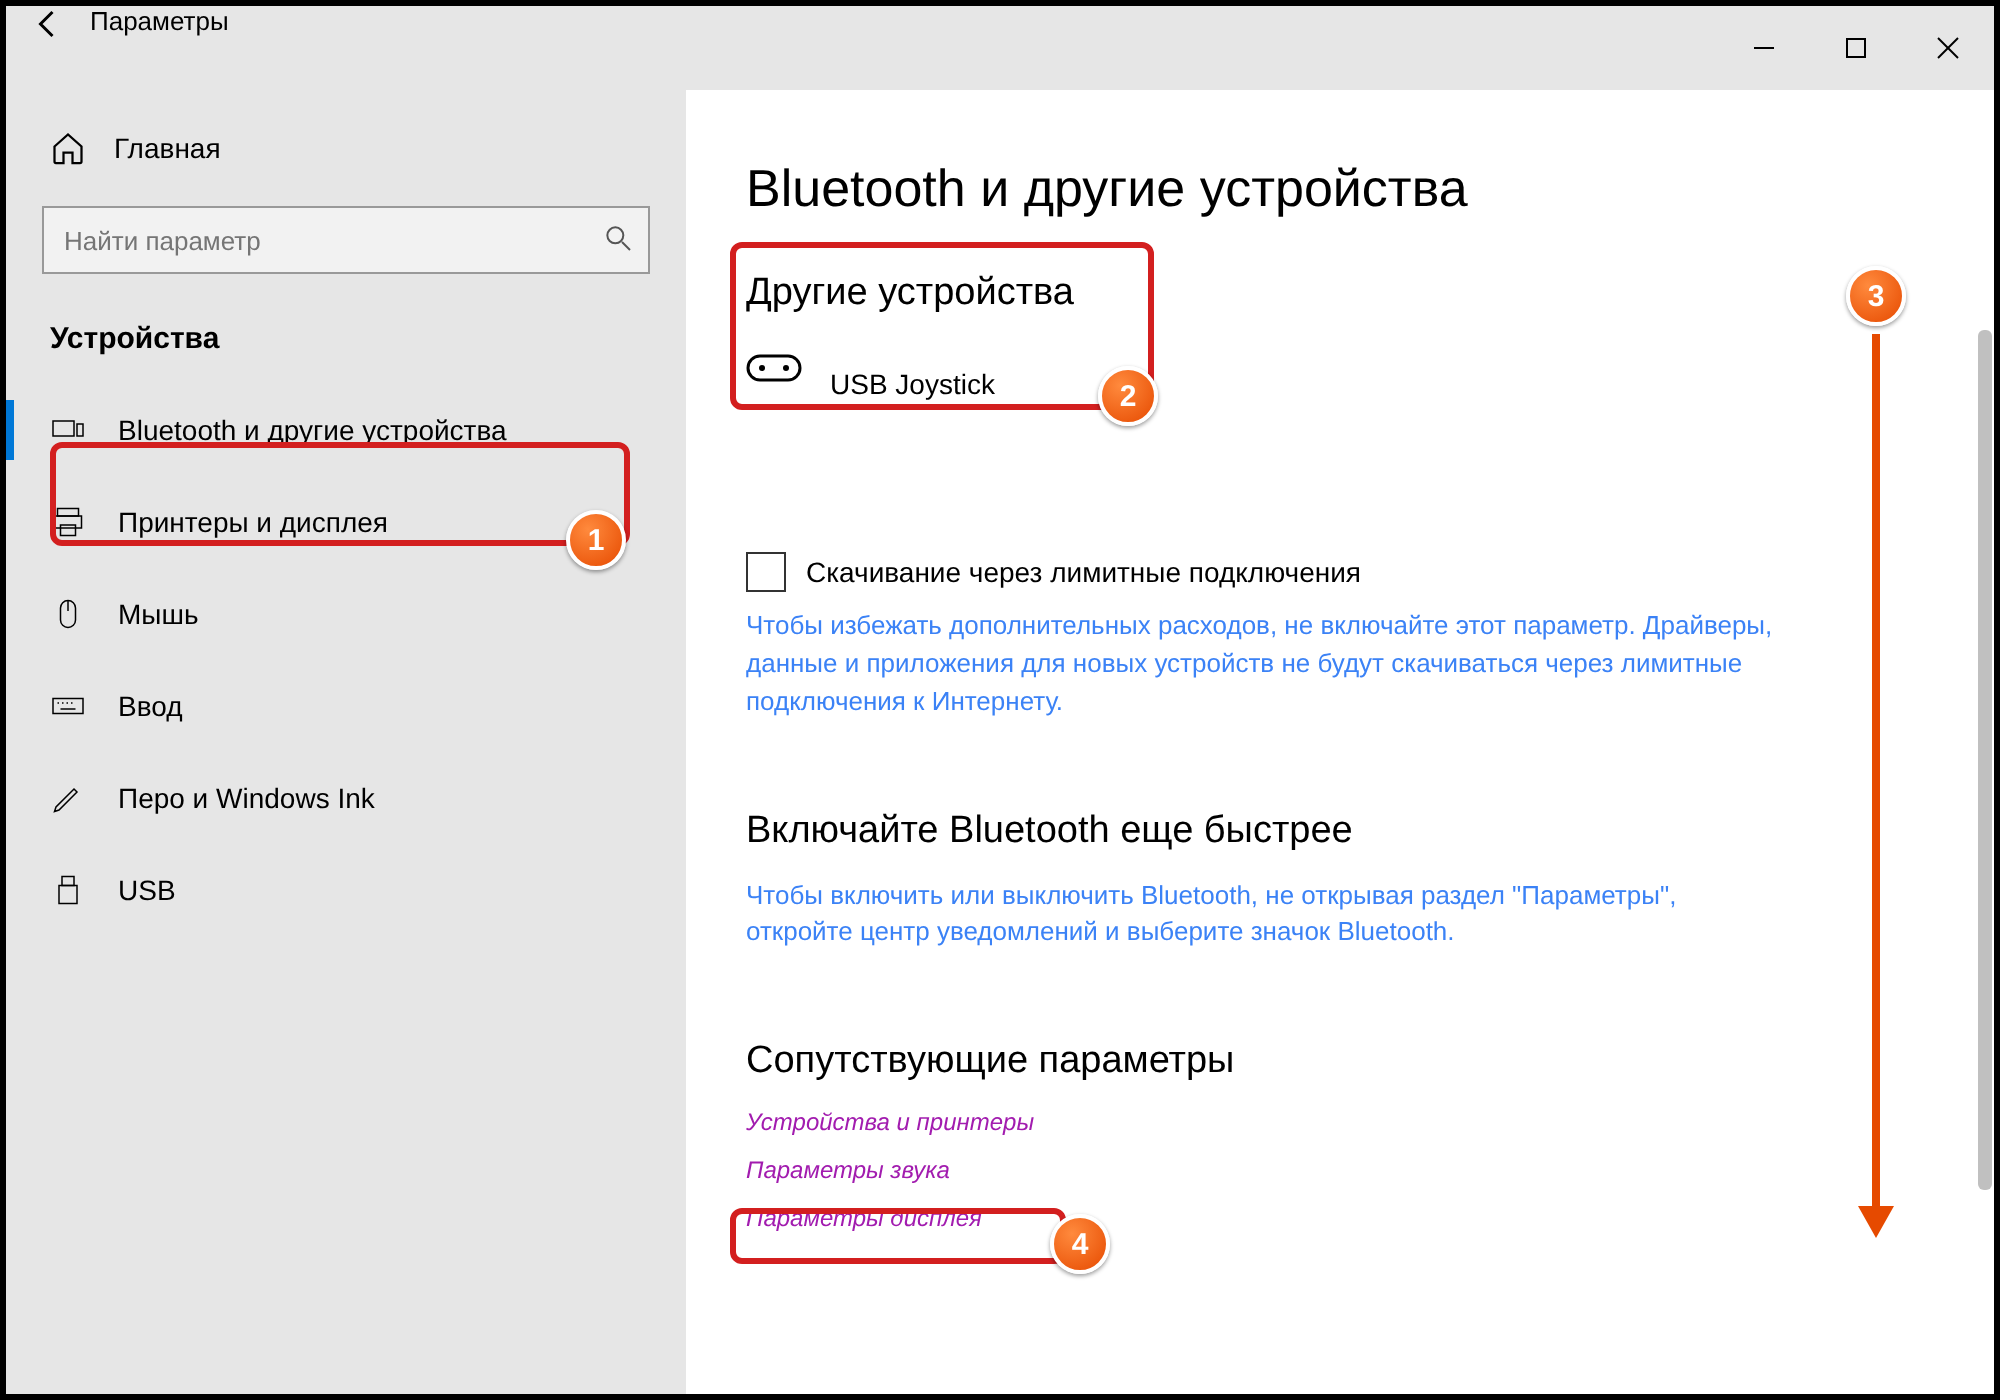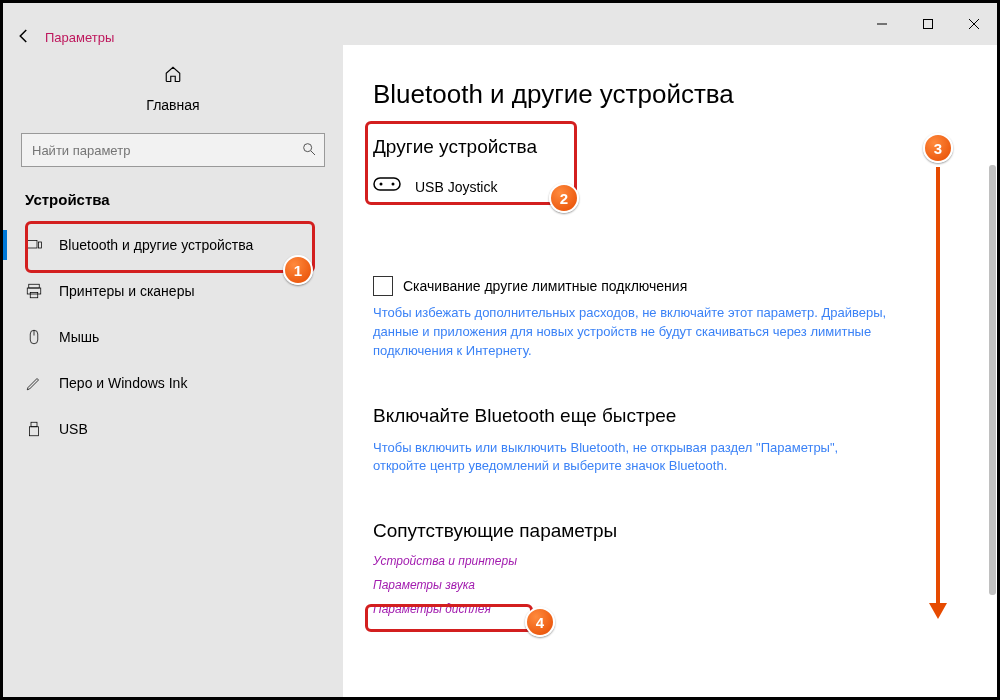--- a/index.html
+++ b/index.html
@@ -1,47 +1,47 @@
 <!DOCTYPE html>
 <html><head>
 <meta charset="utf-8">
 <style>
   * { box-sizing: border-box; margin: 0; padding: 0; }
   html, body { width: 1000px; height: 700px; overflow: hidden; font-family: "Segoe UI", Tahoma, sans-serif; }
   body { border: 3px solid #000; background: #fff; position: relative; }
 
-  .titlebar { height: 42px; display: flex; align-items: flex-end; font-size: 13px; color: #be185d; background: #e6e6e6; }
+  .titlebar { height: 42px; display: flex; align-items: flex-start; font-size: 13px; color: #000000; background: #e6e6e6; }
   .titlebar .back { width: 42px; display:flex; align-items:center; justify-content:center; font-size:16px; }
   .titlebar .title { flex: 0 0 auto; }
   .titlebar .spacer { flex: 1 1 auto; }
   .winbtn { width: 46px; height:42px; display:flex; align-items:center; justify-content:center; font-size:11px; }
   .winbtn svg { width:12px; height:12px; }
 
   .app { display:flex; height: calc(700px - 42px - 6px); }
 
   .sidebar { width: 340px; background: #e6e6e6; padding: 10px 0 0 0; }
-  .side-home { display:flex; align-items:center; gap:14px; padding: 10px 22px; font-size:14px;flex-direction:column; }
+  .side-home { display:flex; align-items:center; gap:14px; padding: 10px 22px; font-size:14px; }
   .side-home .icon { width:18px; display:flex; justify-content:center; }
 
   .search { margin: 10px 18px 18px 18px; position:relative; }
   .search input { width:100%; height:34px; border:1px solid #999; background:#f2f2f2; padding:0 34px 0 10px; font-size:13px; font-family:inherit; outline:none; }
   .search .sicon { position:absolute; right:8px; top:8px; color:#555; }
 
   .section-title { padding: 6px 22px 14px 22px; font-size:15px; font-weight:600; }
 
   .nav { }
   .nav-item { display:flex; align-items:center; gap:16px; padding: 14px 22px; font-size:14px; position:relative; }
   .nav-item .icon { width:18px; display:flex; justify-content:center; color:#000; }
   .nav-item.active::before { content:""; position:absolute; left:0; top:8px; bottom:8px; width:4px; background:#0078d7; }
 
   .content { flex:1; padding: 34px 30px 10px 30px; overflow:hidden; position:relative; }
   .h1 { font-size:26px; font-weight:400; margin-bottom: 26px; }
   .h2 { font-size:19px; font-weight:400; margin-bottom: 12px; }
 
-  .device-row { display:flex; align-items:center; gap:14px; font-size:14px; padding: 4px 0 10px 0; }
+  .device-row { display:flex; align-items:flex-end; gap:14px; font-size:14px; padding: 4px 0 10px 0; }
   .device-row .dicon { font-size:22px; }
 
   .checkbox-row { display:flex; align-items:center; gap:10px; font-size:14px; margin-top: 66px; }
   .checkbox-row .box { width:20px; height:20px; border:1.5px solid #333; background:#fff; }
   .desc { font-size:13px; color:#3b82f6; margin-top:8px; max-width: 520px; line-height:1.45; }
 
   .section-gap { margin-top: 44px; }
   .link { display:block; font-size:12px; color:#a21caf; margin: 10px 0; font-style: italic; }
 
   
@@ -118,30 +118,43 @@
         <span>Bluetooth и другие устройства</span>
       </div>
       <div class="nav-item">
         <span class="icon">
             <svg width="18" height="18" viewBox="0 0 24 24">
               <rect x="5" y="3" width="14" height="5" stroke="#000" fill="none"></rect>
               <rect x="3" y="8" width="18" height="8" stroke="#000" fill="none"></rect>
               <rect x="7" y="14" width="10" height="7" stroke="#000" fill="none"></rect>
             </svg>
           </span>
-        <span>Принтеры и сканеры</span>
+        <span>Принтеры и дисплея</span>
       </div>
       <div class="nav-item">
         <span class="icon">
             <svg width="18" height="18" viewBox="0 0 24 24">
               <rect x="7" y="3" width="10" height="18" rx="5" stroke="#000" fill="none"></rect>
               <line x1="12" y1="3" x2="12" y2="10" stroke="#000"></line>
             </svg>
           </span>
         <span>Мышь</span>
+      </div>
+      <div class="nav-item">
+        <span class="icon">
+            <svg width="18" height="18" viewBox="0 0 24 24">
+              <rect x="2" y="7" width="20" height="10" stroke="#000" fill="none"></rect>
+              <line x1="5" y1="10" x2="6" y2="10" stroke="#000"></line>
+              <line x1="8" y1="10" x2="9" y2="10" stroke="#000"></line>
+              <line x1="11" y1="10" x2="12" y2="10" stroke="#000"></line>
+              <line x1="14" y1="10" x2="15" y2="10" stroke="#000"></line>
+              <line x1="7" y1="14" x2="17" y2="14" stroke="#000"></line>
+            </svg>
+          </span>
+        <span>Ввод</span>
       </div>
       <div class="nav-item">
         <span class="icon">
             <svg width="18" height="18" viewBox="0 0 24 24">
               <path d="M3 21l3-1 12-12-2-2L4 18z" stroke="#000" fill="none"></path>
             </svg>
           </span>
         <span>Перо и Windows Ink</span>
       </div>
       <div class="nav-item">
@@ -164,21 +177,21 @@
       <span class="dicon"><svg width="28" height="20" viewBox="0 0 28 20">
             <rect x="1" y="4" width="26" height="12" rx="6" stroke="#000" stroke-width="1.5" fill="none"></rect>
             <circle cx="8" cy="10" r="1.5" fill="#000"></circle>
             <circle cx="20" cy="10" r="1.5" fill="#000"></circle>
           </svg></span>
       <span>USB  Joystick</span>
     </div>
 
     <div class="checkbox-row">
       <span class="box"></span>
-      <span>Скачивание другие лимитные подключения</span>
+      <span>Скачивание через лимитные подключения</span>
     </div>
     <div class="desc">Чтобы избежать дополнительных расходов, не включайте этот параметр. Драйверы, данные и приложения для новых устройств не будут скачиваться через лимитные подключения к Интернету.</div>
 
     <div class="section-gap">
       <div class="h2">Включайте Bluetooth еще быстрее</div>
       <div class="desc">Чтобы включить или выключить Bluetooth, не открывая раздел "Параметры", откройте центр уведомлений и выберите значок Bluetooth.</div>
     </div>
 
     <div class="section-gap">
       <div class="h2">Сопутствующие параметры</div>

